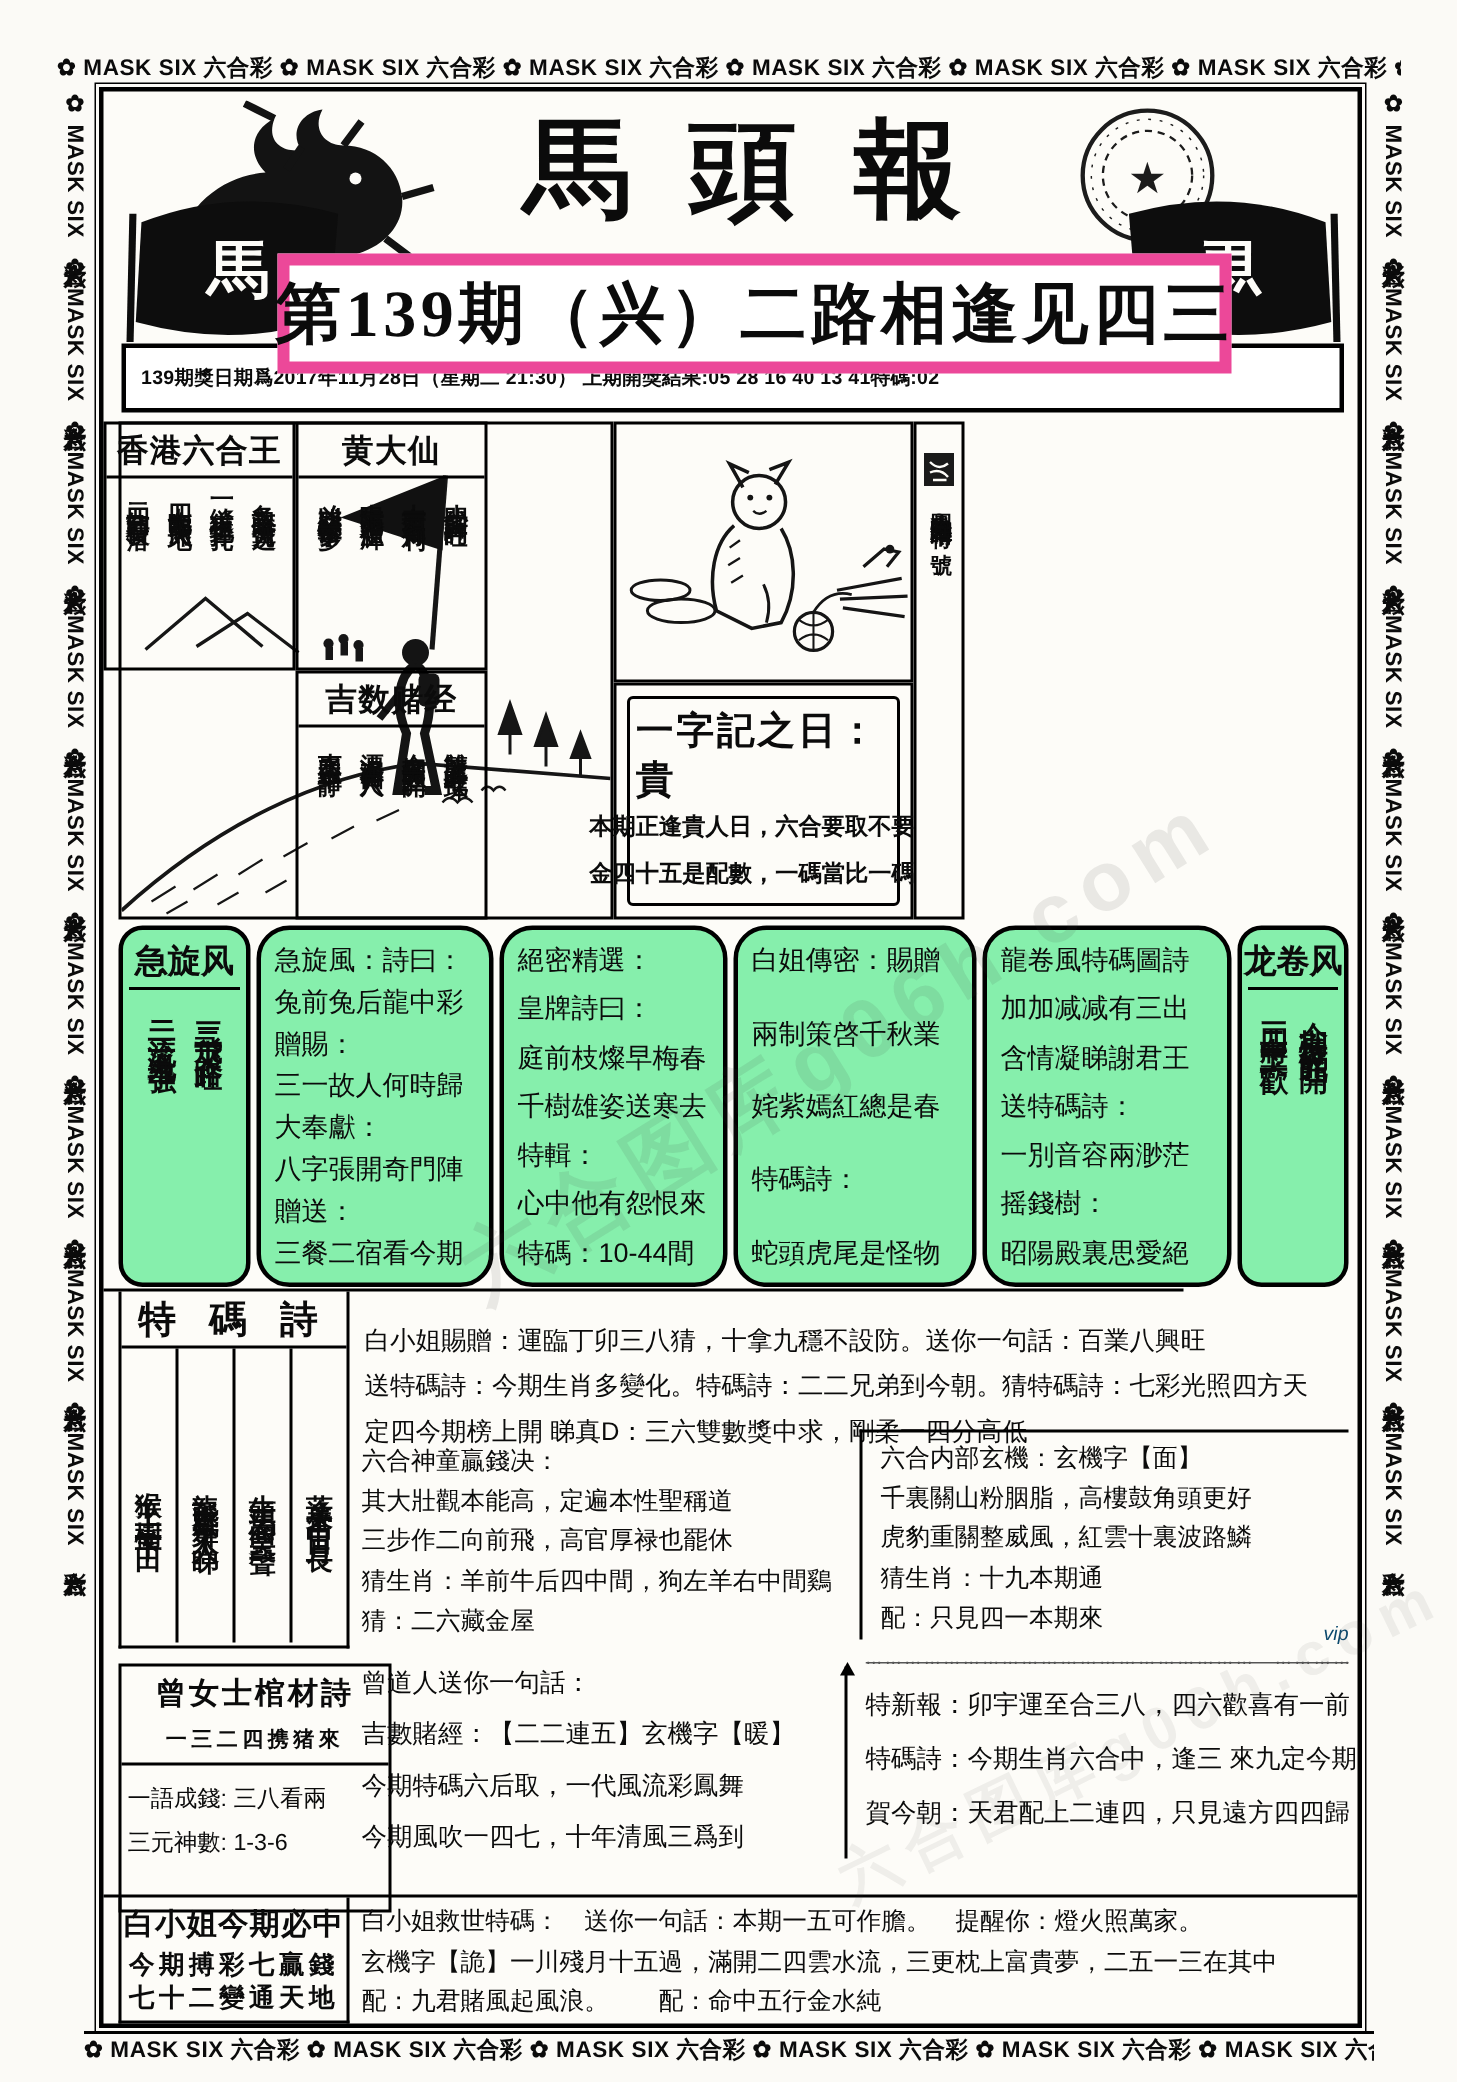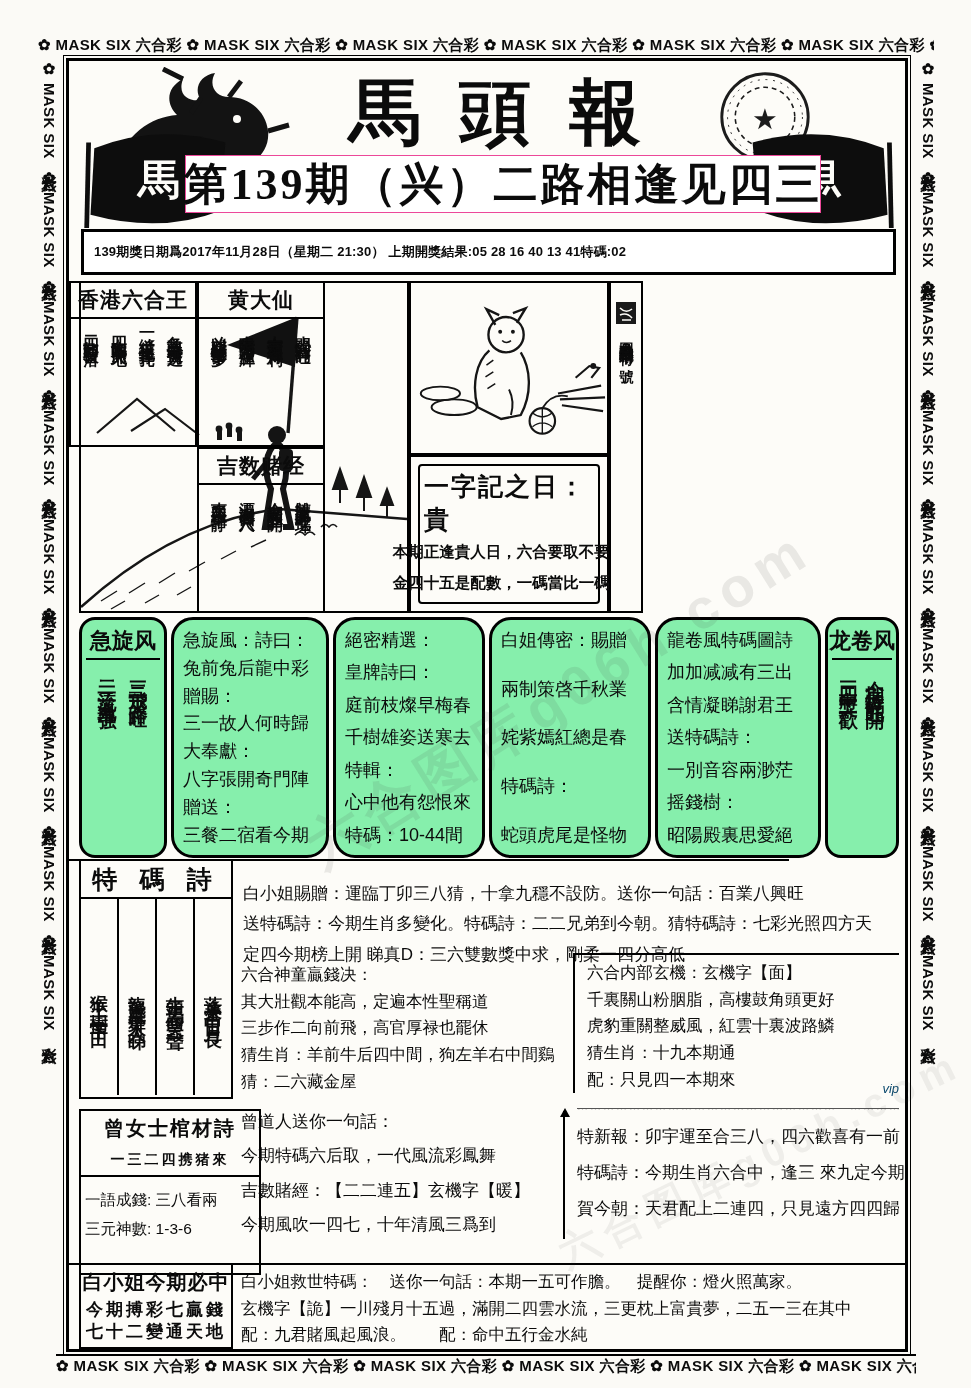--- a/index.html
+++ b/index.html
@@ -21,22 +21,22 @@
 .watermark.w2{font-size:40px;color:rgba(60,60,60,.07);transform:rotate(-26deg)}
 
 .masthead{position:absolute;left:0;top:0;width:836px;height:166px}
 .dragon{position:absolute;left:28px;top:6px;width:225px;height:128px}
 .paper-title{position:absolute;left:230px;top:6px;width:430px;height:92px;text-align:center;
   font-family:"Liberation Serif",serif;font-weight:bold;font-size:72px;letter-spacing:38px;
   line-height:92px;white-space:nowrap}
 .stamp{position:absolute;left:648px;top:8px;width:96px;height:96px}
 .flag{position:absolute;top:70px;width:152px;height:100px;z-index:1}
 .flag.fl{left:12px}.flag.fr{left:676px;transform:scaleX(-1)}
-.issue-banner{position:absolute;left:116px;top:94px;width:636px;height:58px;z-index:2;
-  background:#fff;border:1px solid #ec4899;display:flex;align-items:center;justify-content:center;
+.issue-banner{position:absolute;left:116px;top:108px;width:636px;height:80px;z-index:2;
+  background:#fff;border:8px solid #ec4899;display:flex;align-items:center;justify-content:center;
   font-family:"Liberation Serif",serif;font-weight:bold;font-size:44px;letter-spacing:3px;white-space:nowrap}
 
 .info-bar{position:absolute;left:12px;top:168px;width:815px;height:46px;background:#fff;
   border:3px solid #000;display:flex;align-items:center;padding-left:10px;
   font-weight:bold;font-size:13px;letter-spacing:.2px;white-space:nowrap}
 
 .upper{position:absolute;left:0;top:220px;width:836px;height:332px}
 .cell{border:2.5px solid #000;position:absolute;background:#fdfcf8}
 .illus{left:10px;top:0;width:330px;height:332px}
 .catbox{left:340px;top:0;width:200px;height:174px}
@@ -376,22 +376,22 @@
     <div class="coffin">
       <div class="coffin-title">曾女士棺材詩</div>
       <div class="coffin-line1">一三二四携猪來</div>
       <div class="coffin-lines">
             <div class="ln">一語成錢: 三八看兩</div>
             <div class="ln">三元神數: 1-3-6</div>
           </div>
     </div>
     <div class="zeng">
           <div class="ln">曾道人送你一句話：</div>
+          <div class="ln">吉數賭經：【二二連五】玄機字【暖】</div>
           <div class="ln">今期特碼六后取，一代風流彩鳳舞</div>
-          <div class="ln">吉數賭經：【二二連五】玄機字【暖】</div>
           <div class="ln">今期風吹一四七，十年清風三爲到</div>
         </div>
     <div class="texin">
       <div class="vip">vip</div>
       <div class="arrow-deco"></div>
       <div class="censored">⋯⋯⋯⋯⋯⋯⋯⋯⋯⋯⋯⋯⋯⋯⋯⋯⋯⋯⋯⋯　⋯⋯⋯⋯　⋯　　·　　··</div>
       <div class="rows">
             <div class="ln">特新報：卯宇運至合三八，四六歡喜有一前</div>
             <div class="ln">特碼詩：今期生肖六合中，逢三 來九定今期</div>
             <div class="ln">賀今朝：天君配上二連四，只見遠方四四歸</div>

